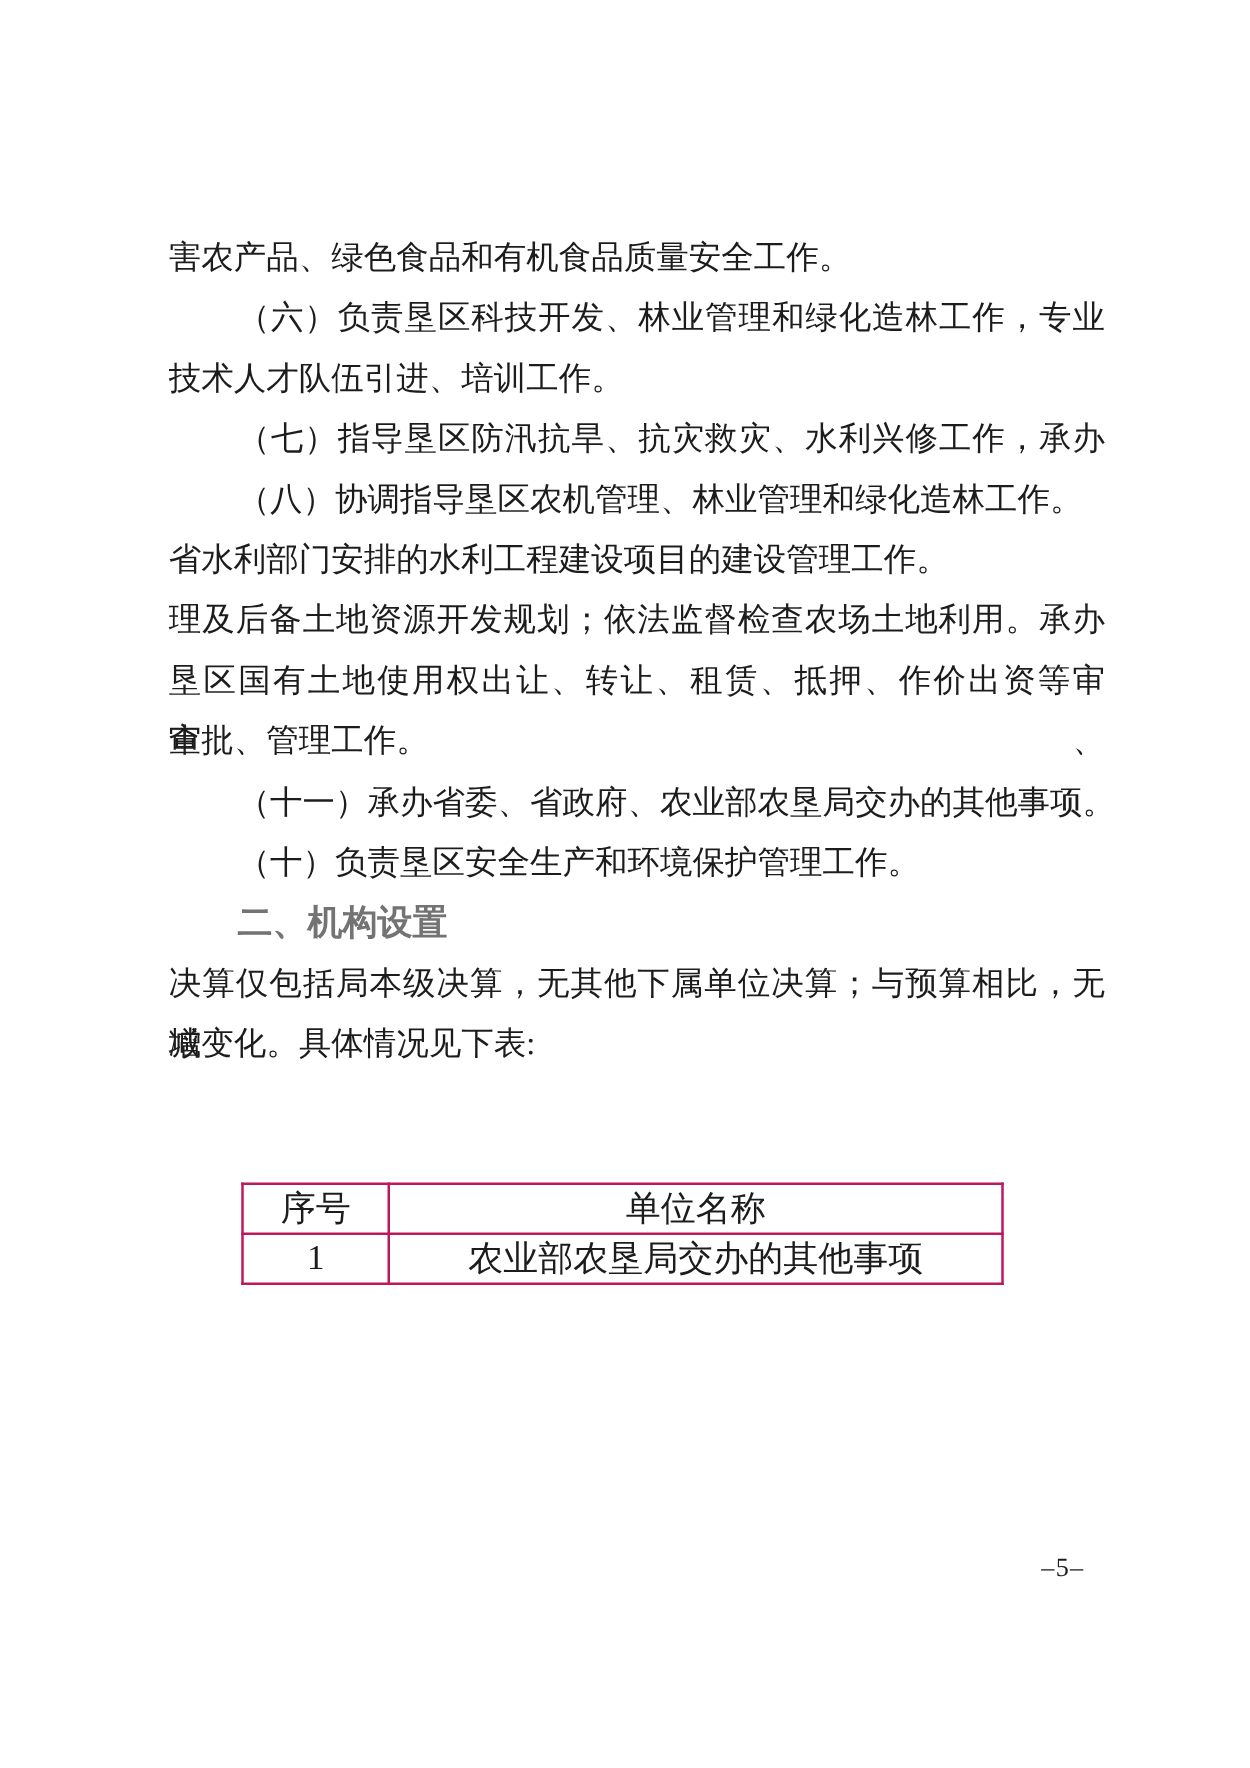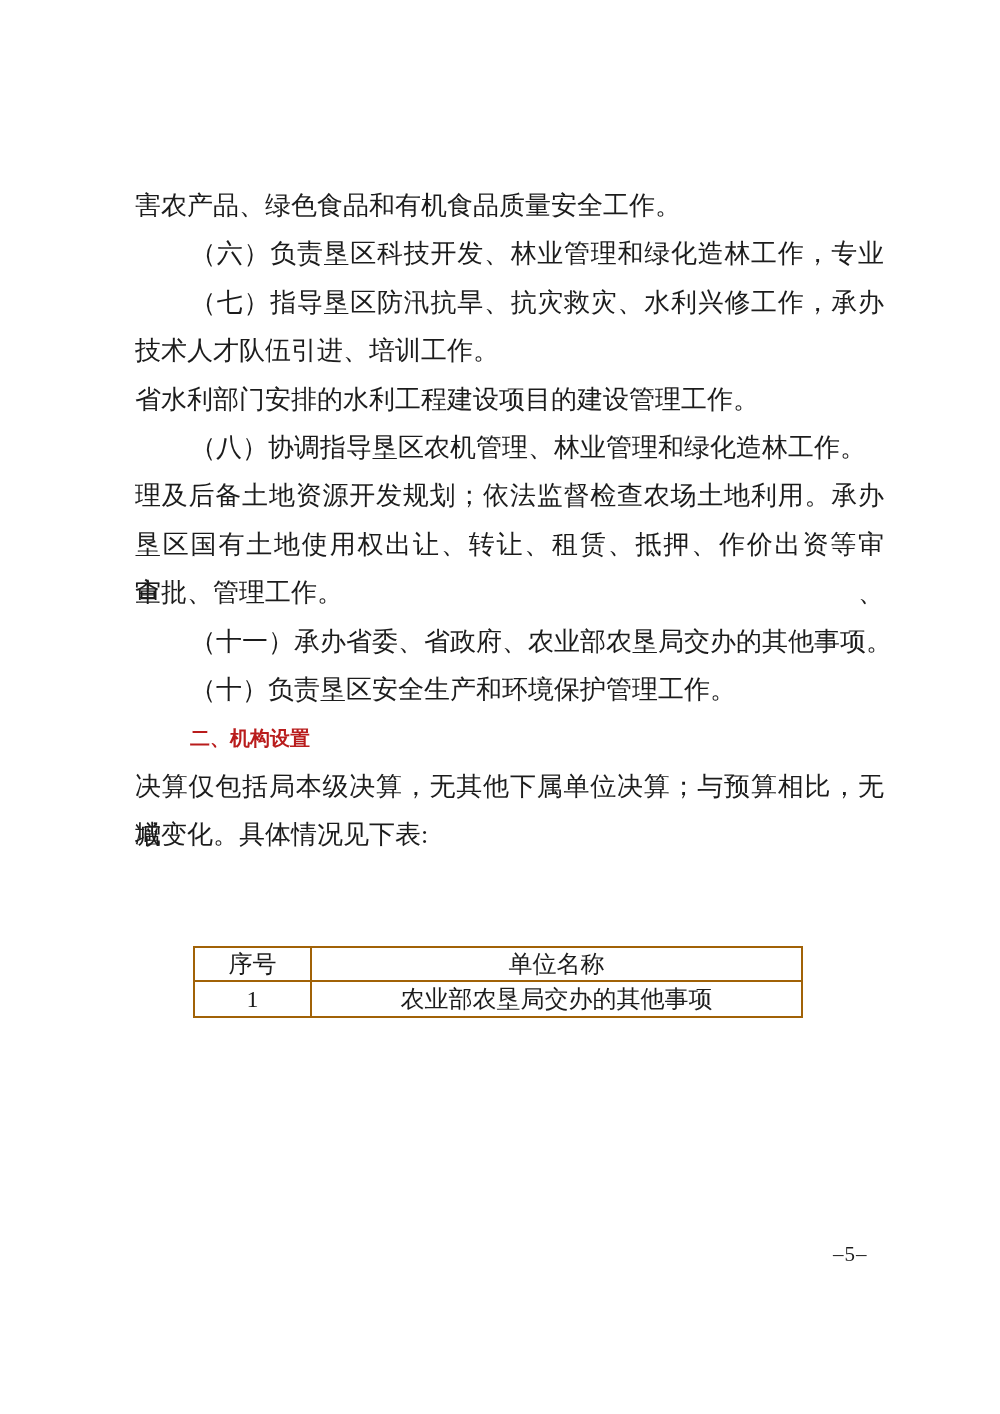--- a/index.html
+++ b/index.html
@@ -33,39 +33,39 @@
     white-space: normal;
     text-align: justify;
     text-align-last: justify;
   }
   .line.indent {
     padding-left: 55px;
   }
   .line.heading {
     font-family: "Liberation Sans", "DejaVu Sans", sans-serif;
     font-weight: 700;
-    font-size: 20px;
-    color: #b91c1c;
+    font-size: 28px;
+    color: #737373;
   }
   table.units-table {
     position: absolute;
     left: 193px;
     top: 946px;
     width: 610px;
     border-collapse: collapse;
     table-layout: fixed;
     background: #ffffff;
   }
   table.units-table th,
   table.units-table td {
-    border: 2px solid #a16207;
+    border: 2px solid #be185d;
     font-weight: normal;
     text-align: center;
     vertical-align: middle;
-    font-size: 24px;
+    font-size: 28px;
     font-family: "Liberation Serif", "DejaVu Serif", serif;
     color: #1c1c1c;
     padding: 0;
   }
   table.units-table th { height: 30px; }
   table.units-table td { height: 34px; }
   .page-number {
     position: absolute;
     left: 833px;
     top: 1242px;
@@ -76,24 +76,24 @@
   }
 </style>
 </head>
 <body>
 
 <div class="page">
 
   <div class="text-block">
     <div class="line">害农产品、绿色食品和有机食品质量安全工作。</div>
     <div class="line indent fill">（六）负责垦区科技开发、林业管理和绿化造林工作，专业</div>
+    <div class="line">技术人才队伍引进、培训工作。</div>
     <div class="line indent fill">（七）指导垦区防汛抗旱、抗灾救灾、水利兴修工作，承办</div>
-    <div class="line">技术人才队伍引进、培训工作。</div>
+    <div class="line indent">（八）协调指导垦区农机管理、林业管理和绿化造林工作。</div>
     <div class="line">省水利部门安排的水利工程建设项目的建设管理工作。</div>
-    <div class="line indent">（八）协调指导垦区农机管理、林业管理和绿化造林工作。</div>
     <div class="line fill">理及后备土地资源开发规划；依法监督检查农场土地利用。承办</div>
     <div class="line fill">垦区国有土地使用权出让、转让、租赁、抵押、作价出资等审查、</div>
     <div class="line">审批、管理工作。</div>
     <div class="line indent">（十一）承办省委、省政府、农业部农垦局交办的其他事项。</div>
     <div class="line indent">（十）负责垦区安全生产和环境保护管理工作。</div>
     <div class="line indent heading">二、机构设置</div>
     <div class="line fill">决算仅包括局本级决算，无其他下属单位决算；与预算相比，无增</div>
     <div class="line">减变化。具体情况见下表:</div>
   </div>
 

